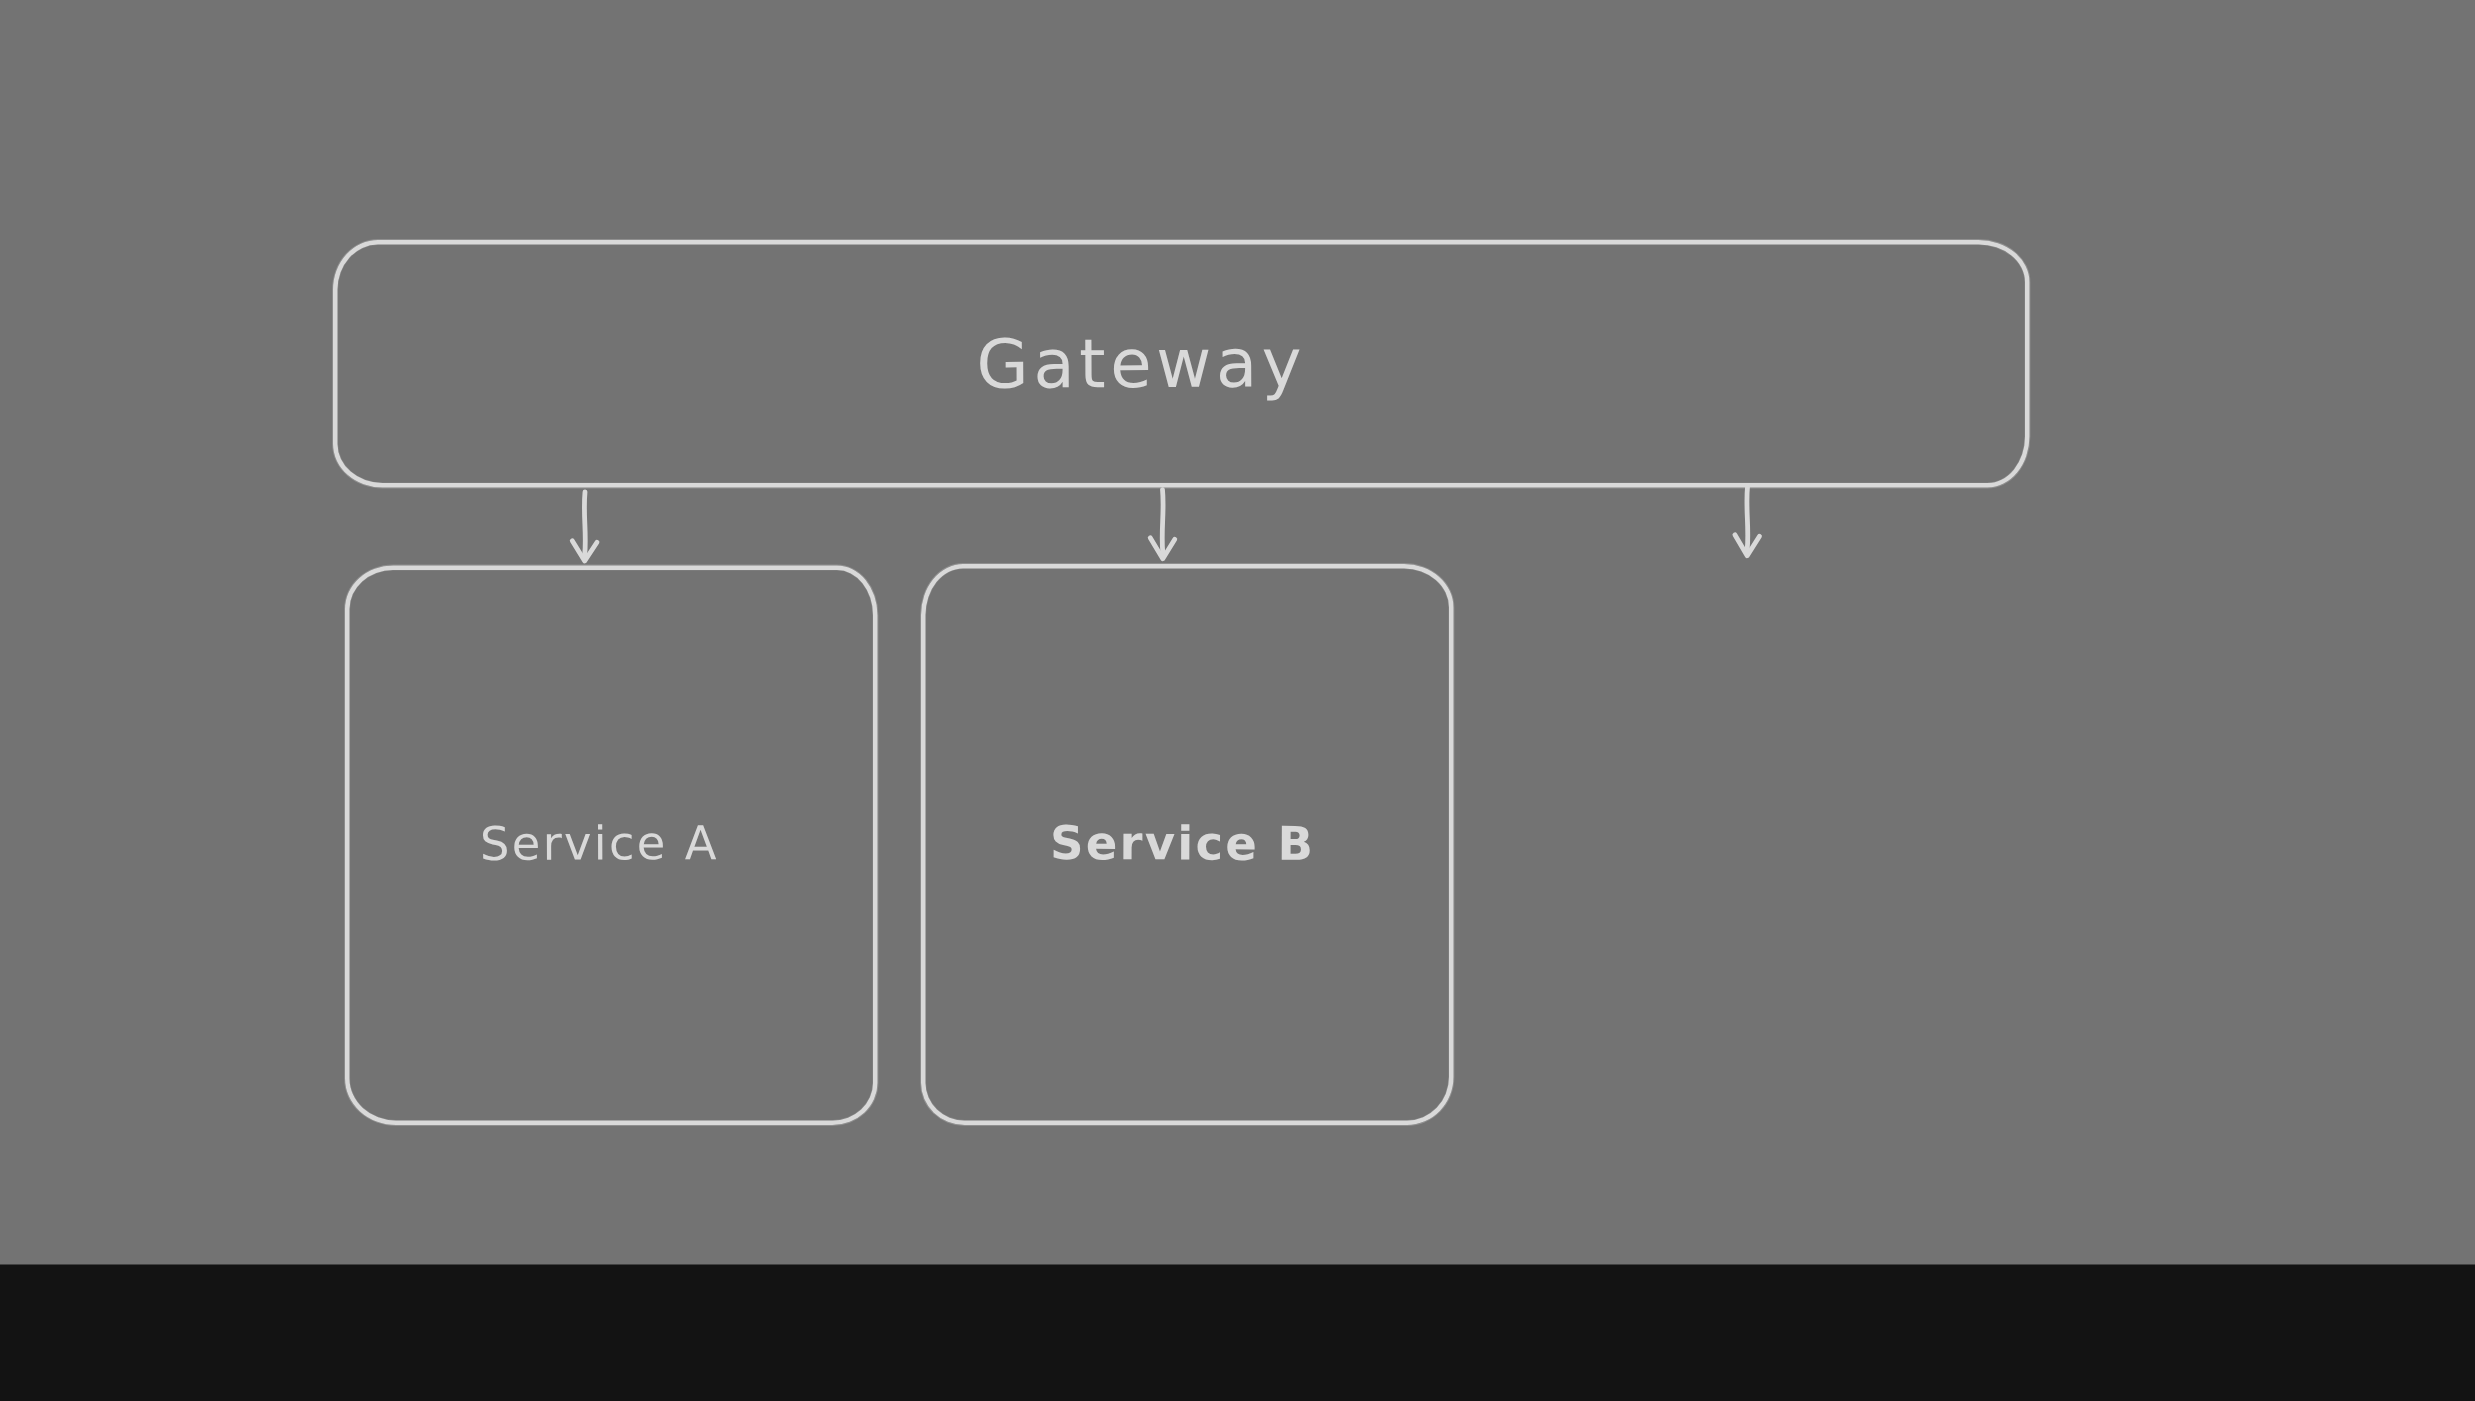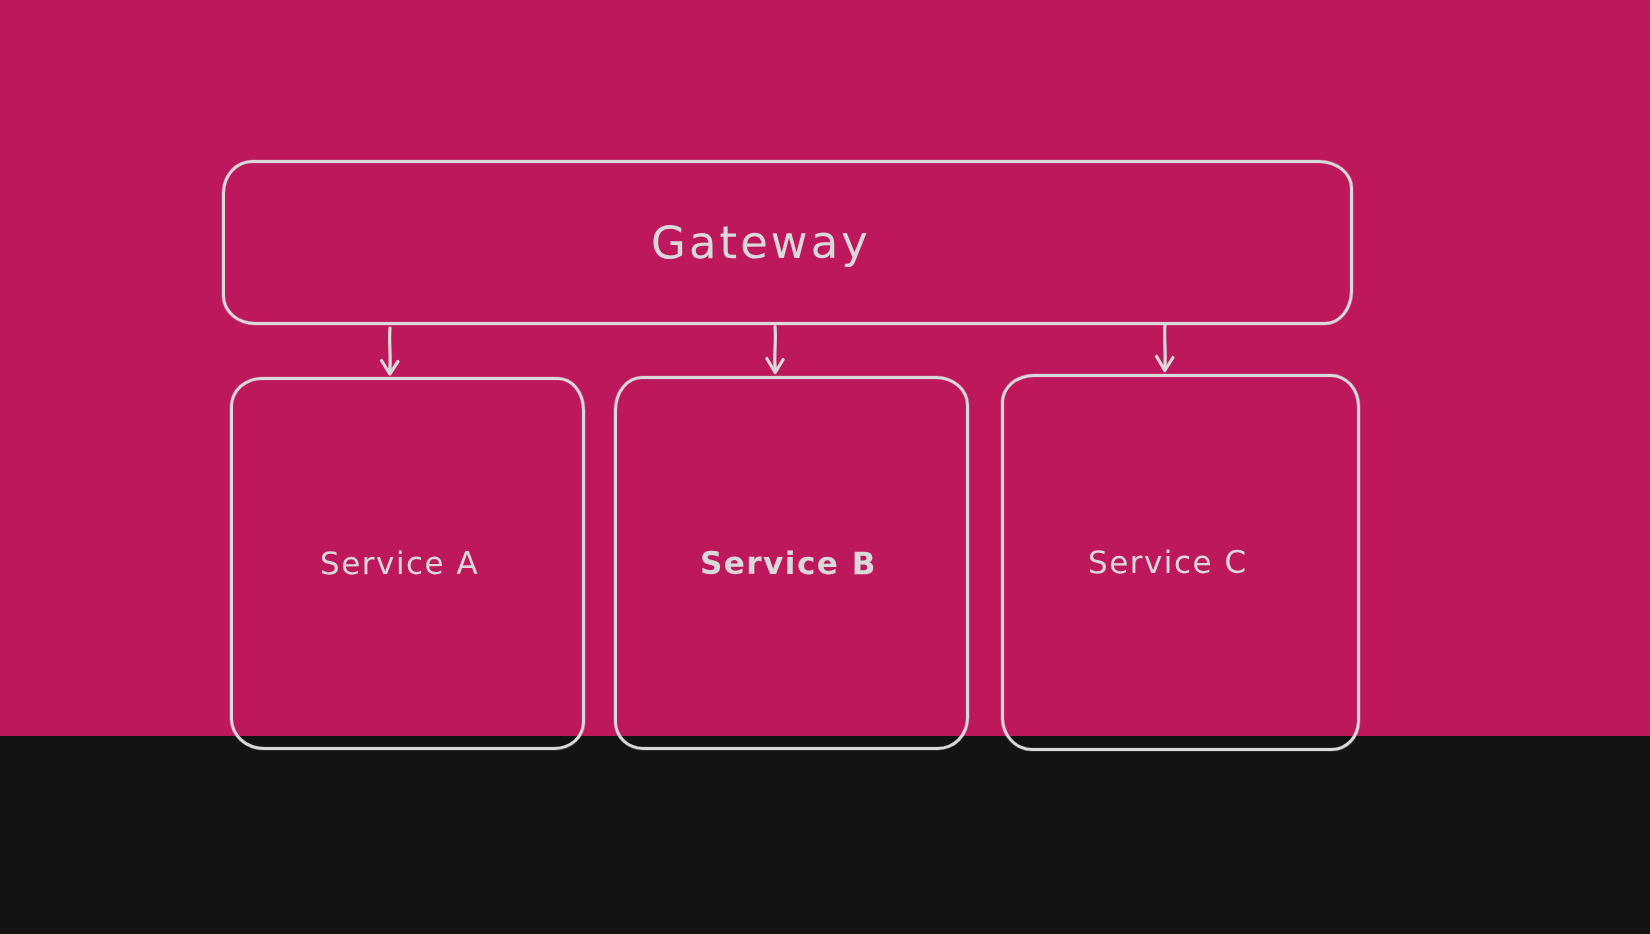--- a/index.html
+++ b/index.html
@@ -7,22 +7,22 @@
     padding: 0;
     width: 1650px;
     height: 934px;
     overflow: hidden;
     background: #131313;
     font-family: "DejaVu Sans", sans-serif;
   }
   .canvas {
     position: relative;
     width: 1650px;
-    height: 736px;
-    background: #be185d;
+    height: 843px;
+    background: #737373;
   }
   .node {
     position: absolute;
     border: 3.5px solid #d9d9d9;
     background: transparent;
     display: flex;
     align-items: center;
     justify-content: center;
     box-sizing: border-box;
     
@@ -118,17 +118,14 @@
   </svg>
 
   <div class="node node-service-a">
     <span class="label service-label">Service A</span>
   </div>
 
   <div class="node node-service-b">
     <span class="label service-label">Service B</span>
   </div>
 
-  <div class="node node-service-c">
-    <span class="label service-label">Service C</span>
-  </div>
 
 </div>
 
 </body></html>

